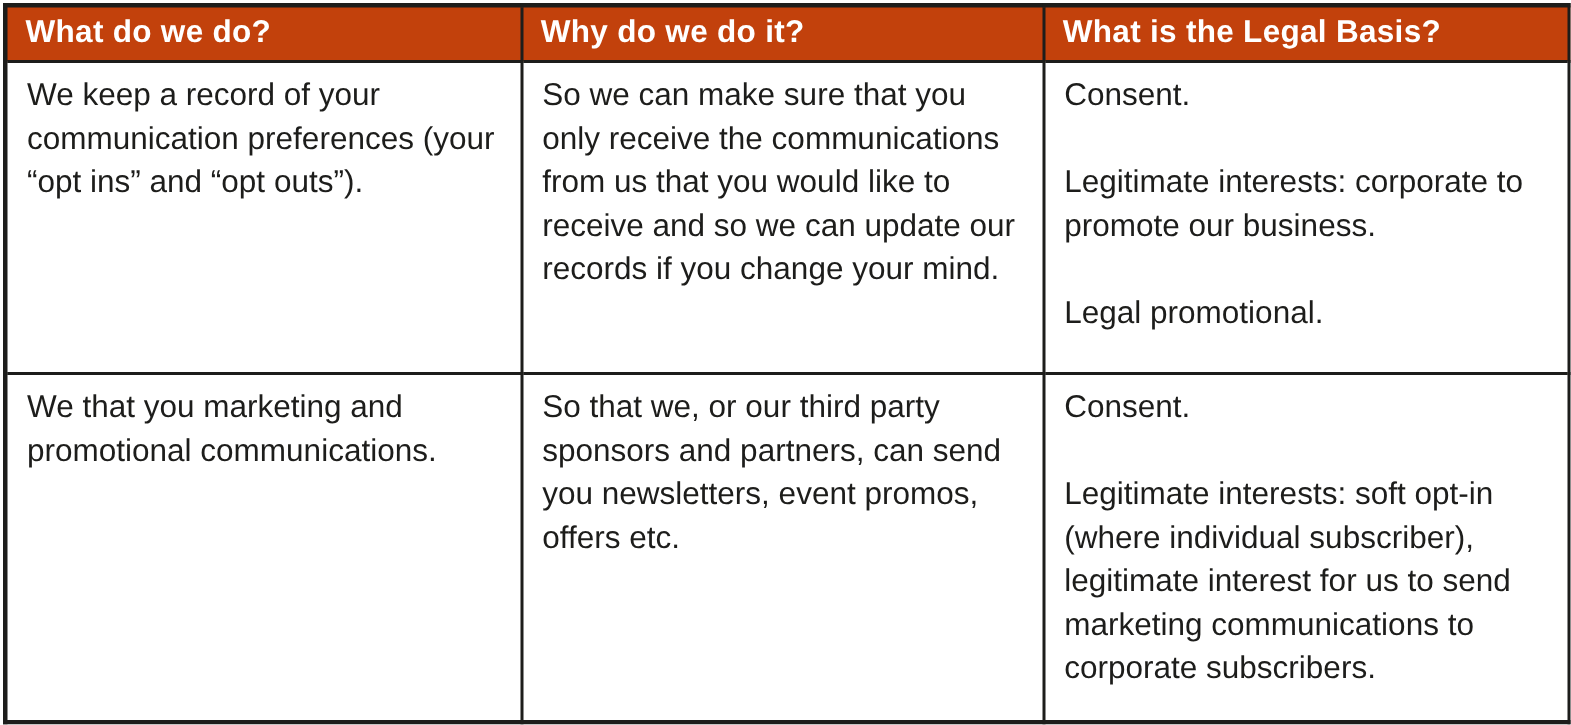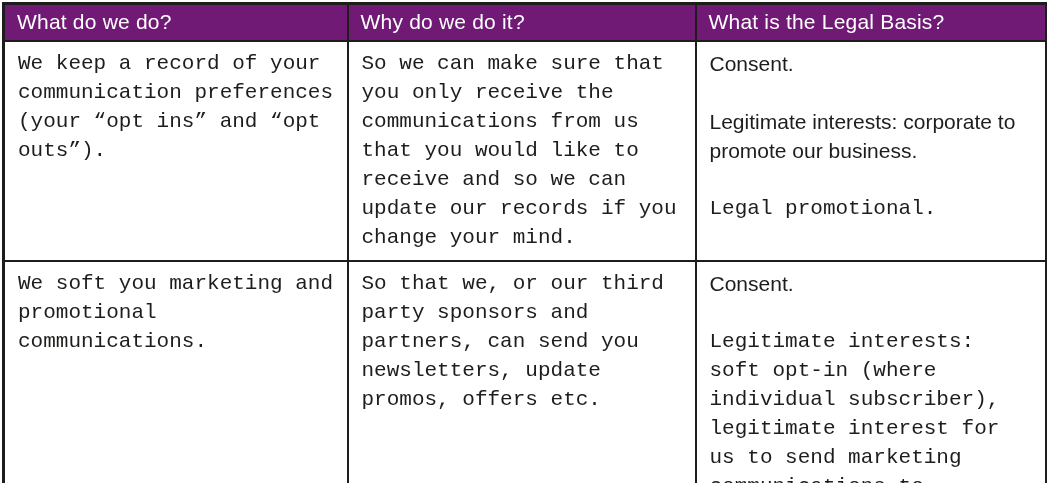--- a/index.html
+++ b/index.html
@@ -23,41 +23,40 @@
     border: 3px solid #1d1d1b;
   }
   table.legal-table th,
   table.legal-table td {
     border: 2px solid #1d1d1b;
     vertical-align: top;
     text-align: left;
     box-sizing: border-box;
   }
   table.legal-table th {
-    background: #701a75;
+    background: #c2410c;
     color: #ffffff;
     font-size: 21px;
-    font-weight: normal;
+    font-weight: bold;
     padding: 5px 10px 6px 12px;
     height: 36px;
     letter-spacing: 0.2px;
   }
   table.legal-table td {
     color: #1d1d1b;
     font-size: 21px;
     line-height: 29px;
     padding: 7px 12px 8px 13px;
     background: #ffffff;
   }
   table.legal-table td p {
     margin: 0 0 29px 0;
   }
   table.legal-table td p:last-child {
     margin-bottom: 0;
-    font-family: Liberation Mono, monospace;
   }
   tr.row-1 { height: 208px; }
   tr.row-2 { height: 232px; }
   col.c1 { width: 344px; }
   col.c2 { width: 348px; }
   col.c3 { width: 351px; }
 </style>
 </head>
 <body>
 
@@ -84,24 +83,24 @@
           <p>So we can make sure that you only receive the communications from us that you would like to receive and so we can update our records if you change your mind.</p>
         </td>
         <td>
           <p>Consent.</p>
           <p>Legitimate interests: corporate to promote our business.</p>
           <p>Legal promotional.</p>
         </td>
       </tr>
       <tr class="row-2">
         <td>
-          <p>We soft you marketing and promotional communications.</p>
+          <p>We that you marketing and promotional communications.</p>
         </td>
         <td>
-          <p>So that we, or our third party sponsors and partners, can send you newsletters, update promos, offers etc.</p>
+          <p>So that we, or our third party sponsors and partners, can send you newsletters, event promos, offers etc.</p>
         </td>
         <td>
           <p>Consent.</p>
           <p>Legitimate interests: soft opt-in (where individual subscriber), legitimate interest for us to send marketing communications to corporate subscribers.</p>
         </td>
       </tr>
     </tbody>
   </table>
 </div>
 

